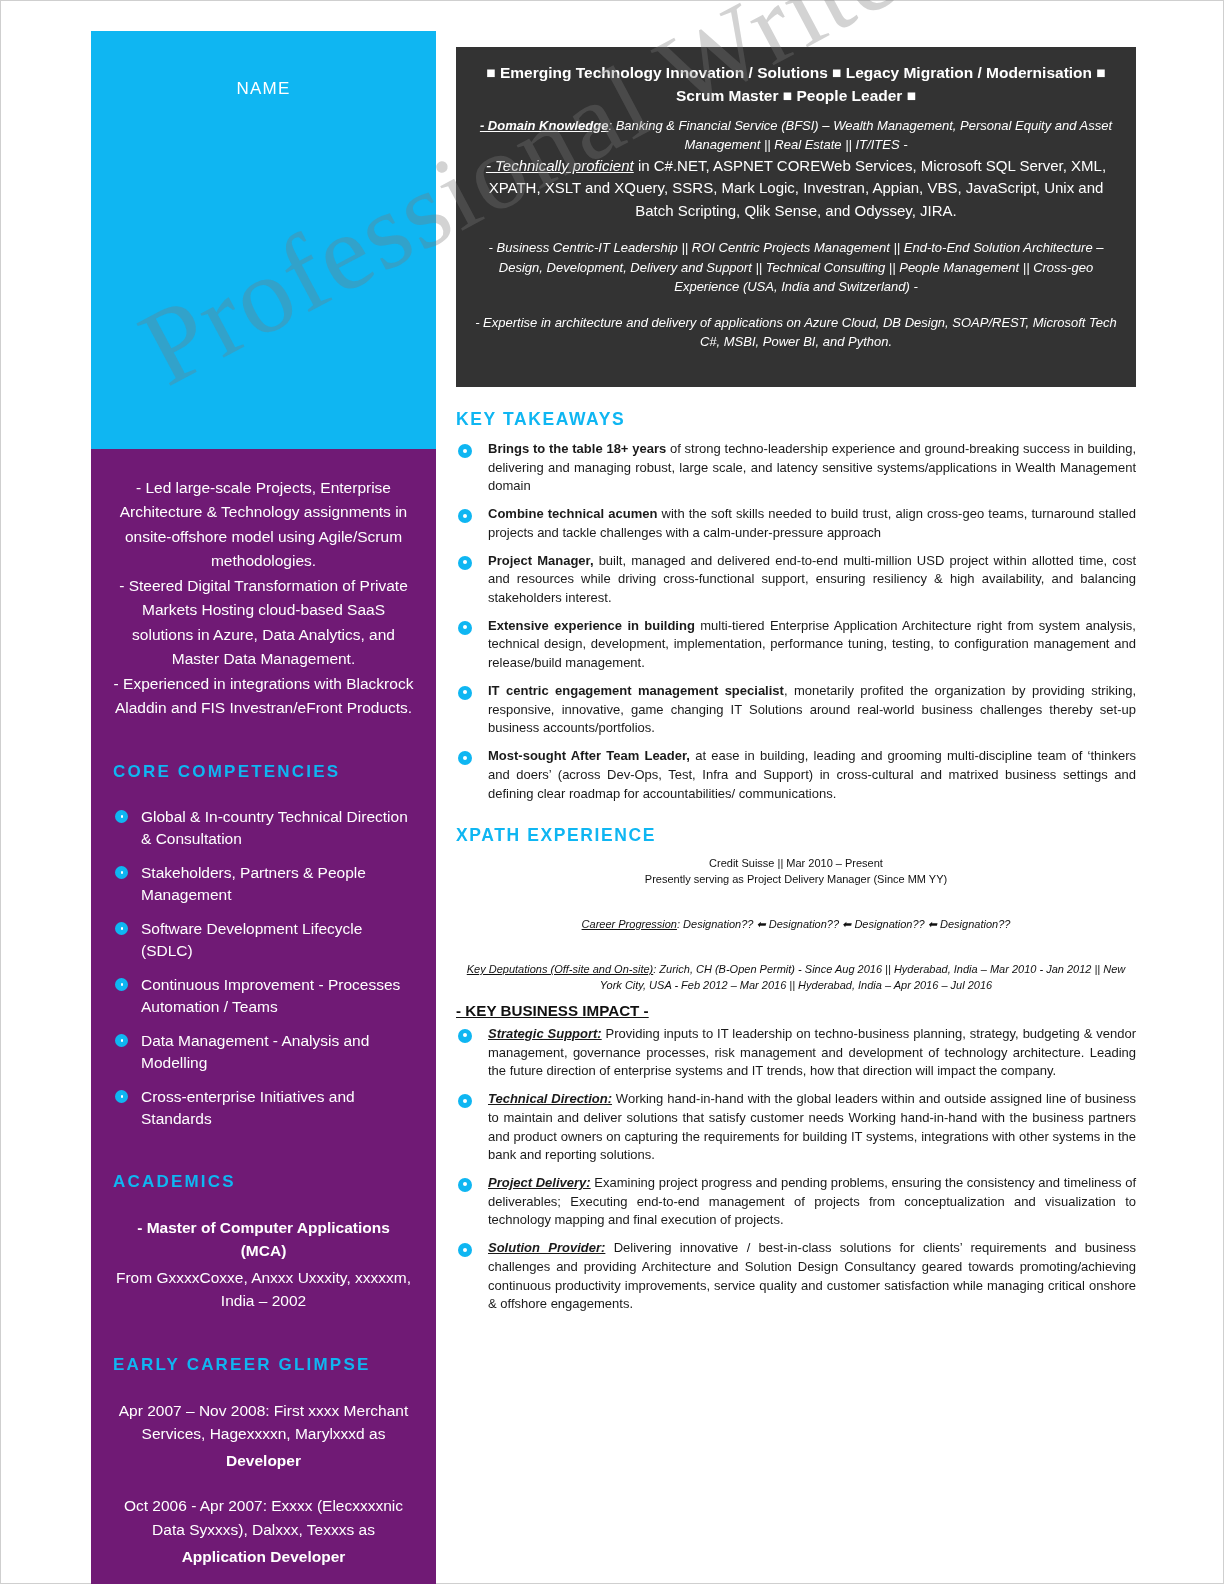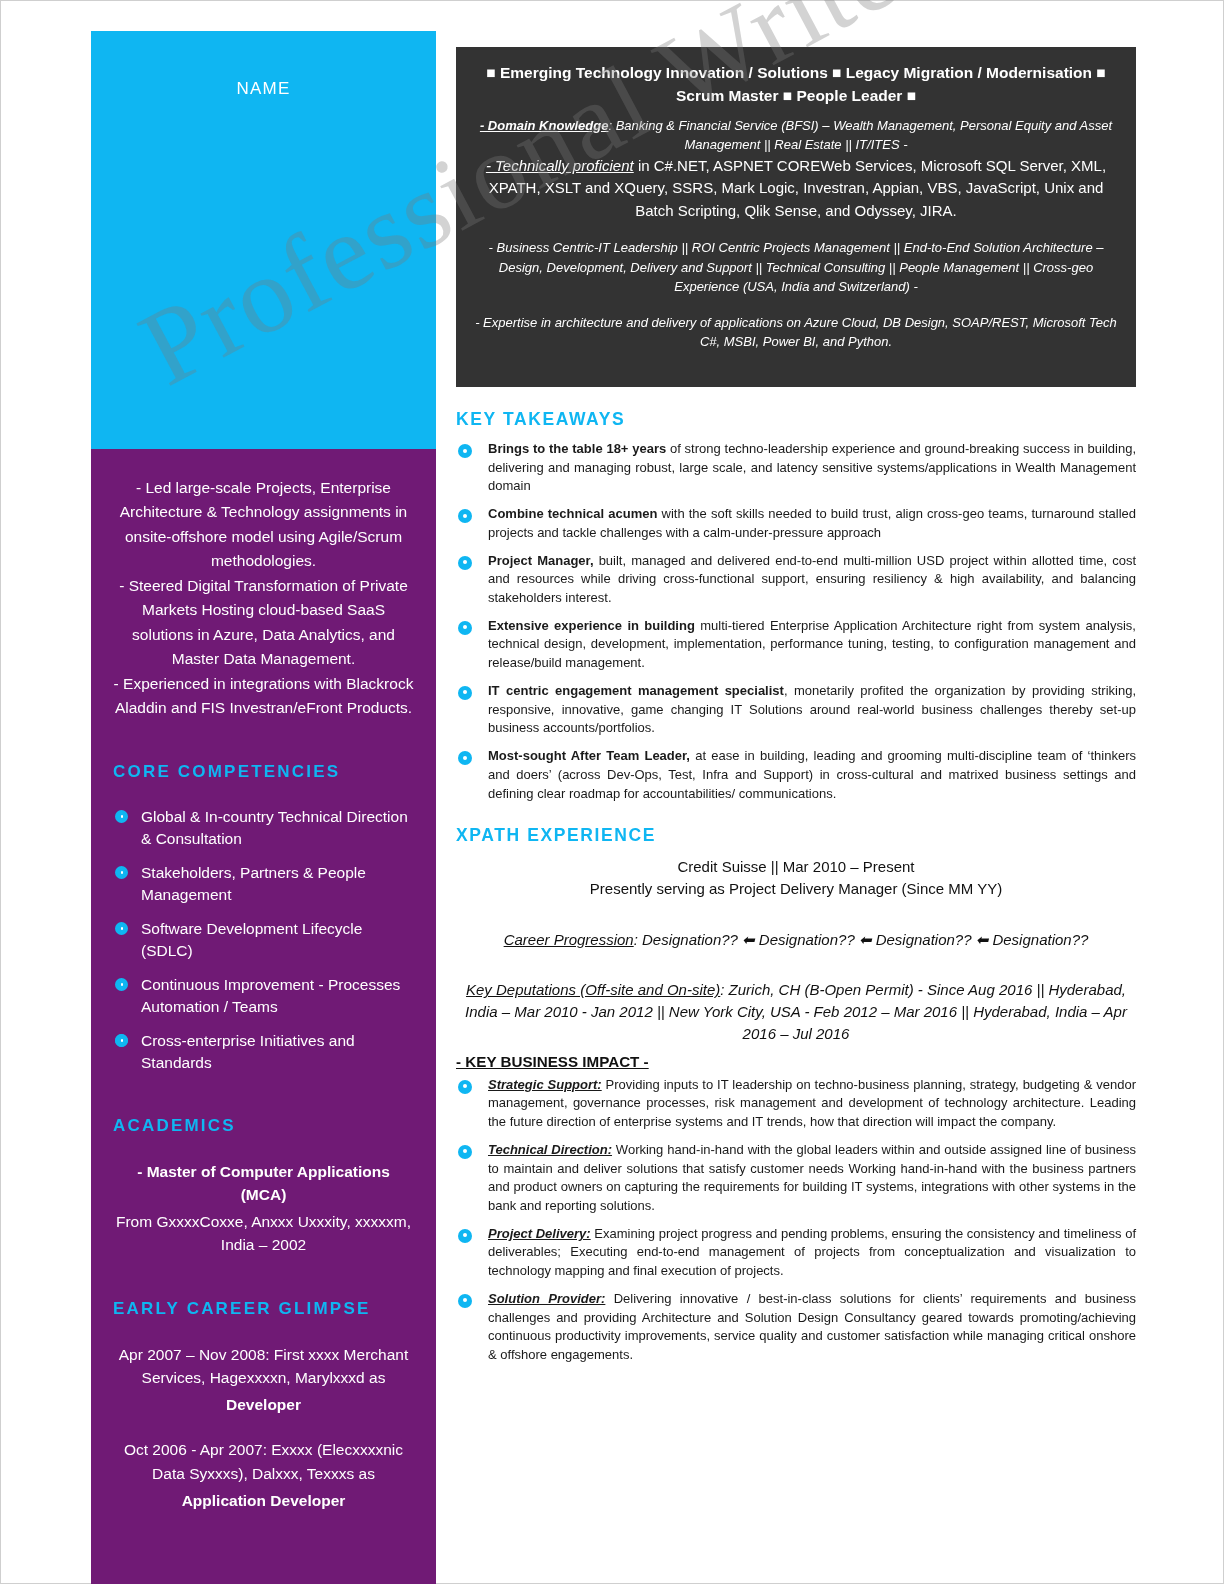--- a/index.html
+++ b/index.html
@@ -163,21 +163,21 @@
     background:#0fb6f2;
   }
   .kt-list li .rdot::after {
     content:"";
     position:absolute;
     left:4.5px; top:4.5px;
     width:4px; height:4px;
     background:#ffffff;
     border-radius:50%;
   }
-  .we-center { text-align:center; font-size:15px; line-height:1.45; color:#111; }
+  .we-center { text-align:center; font-size:11px; line-height:1.45; color:#111; }
   .we-italic { font-style:italic;margin-top:29px; }
   .kbi {
     font-weight:bold;
     font-size:15.2px;
     text-decoration:underline;
     margin:8px 0 6px 0;
     color:#111;
   }
   .lead { font-weight:bold; font-style:italic; text-decoration:underline; }
 </style>
@@ -208,21 +208,21 @@
         <p>- Experienced in integrations with Blackrock</p>
         <p>Aladdin and FIS Investran/eFront Products.</p>
       </div>
 
       <div class="sec-title">CORE COMPETENCIES</div>
       <ul class="bullet-list">
         <li><span class="bdot"></span><span>Global &amp; In-country Technical Direction &amp; Consultation</span></li>
         <li><span class="bdot"></span><span>Stakeholders, Partners &amp; People Management</span></li>
         <li><span class="bdot"></span><span>Software Development Lifecycle (SDLC)</span></li>
         <li><span class="bdot"></span><span>Continuous Improvement - Processes Automation / Teams</span></li>
-        <li><span class="bdot"></span></li>
+        <li><span class="bdot"></span><span>Data Management - Analysis and Modelling</span></li>
         <li><span class="bdot"></span><span>Cross-enterprise Initiatives and Standards</span></li>
       </ul>
 
       <div class="sec-title">ACADEMICS</div>
       <div class="center-block">
         <p class="b">- Master of Computer Applications (MCA)</p>
         <p>From GxxxxCoxxe, Anxxx Uxxxity, xxxxxm, India – 2002</p>
       </div>
 
       <div class="sec-title">EARLY CAREER GLIMPSE</div>

